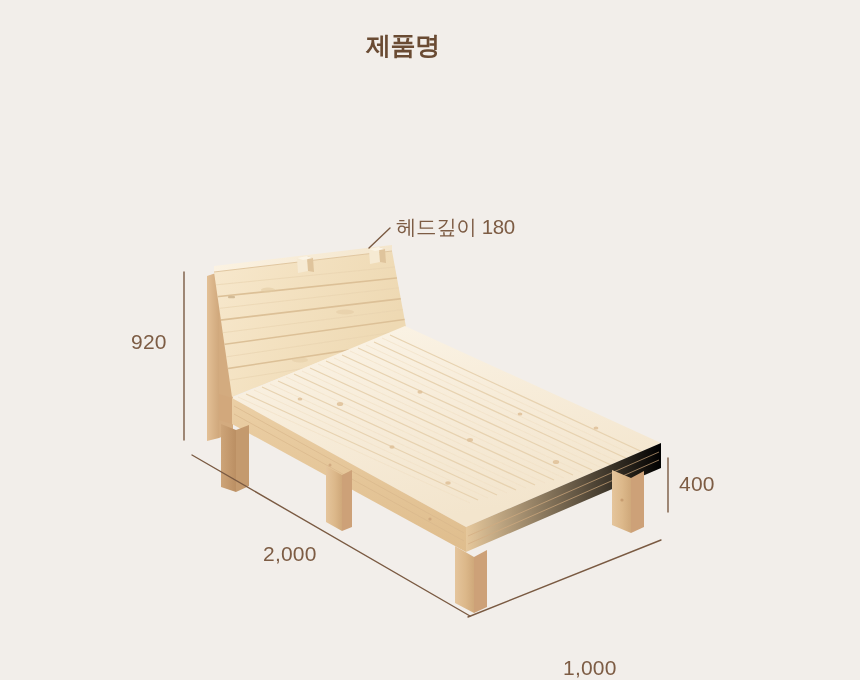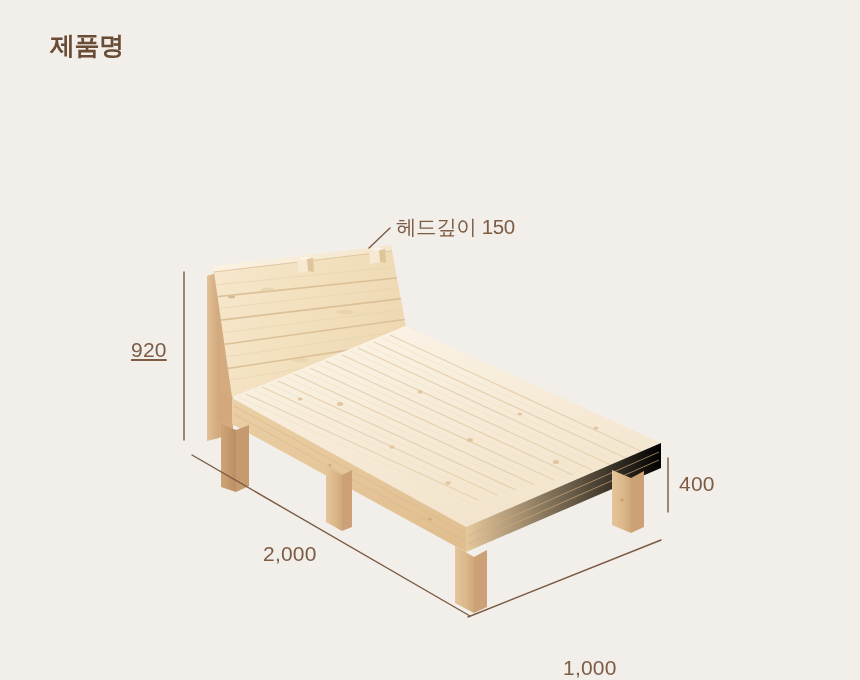--- a/index.html
+++ b/index.html
@@ -26,20 +26,21 @@
   .spec-table {
     position: absolute;
     left: 50px;
     top: 30px;
     width: 760px;
   }
   .spec-row {
     display: flex;
     align-items: baseline;
     height: 74px;
+    justify-content: center;
   }
   .spec-label {
     width: 128px;
     flex: 0 0 128px;
     font-size: 25px;
     font-weight: bold;
     color: #6a4b33;
     letter-spacing: -0.4px;
     line-height: 30px;
   }
@@ -65,21 +66,21 @@
   .stage svg { display: block; }
 
   
   .dim {
     position: absolute;
     color: #7d5c44;
     font-size: 21px;
     letter-spacing: 0.2px;
     white-space: nowrap;
   }
-  .dim-920  { left: 131px; top: 338px; text-decoration: underline; }
+  .dim-920  { left: 131px; top: 330px; }
   .dim-2000 { left: 263px; top: 542px; }
   .dim-1000 { left: 563px; top: 608px; margin-top: 48px; }
   .dim-300  { left: 679px; top: 472px; }
   .dim-head { left: 396px; top: 213px; font-size: 20.5px; letter-spacing: -0.4px; }
 </style>
 </head>
 <body>
 
 <div id="page">
 
@@ -284,15 +285,15 @@
   </div>
 
   <div class="dim dim-920">920</div>
 
   <div class="dim dim-2000">2,000</div>
 
   <div class="dim dim-1000">1,000</div>
 
   <div class="dim dim-300">400</div>
 
-  <div class="dim dim-head">헤드깊이 150</div>
+  <div class="dim dim-head">헤드깊이 180</div>
 
 </div>
 
 </body></html>

